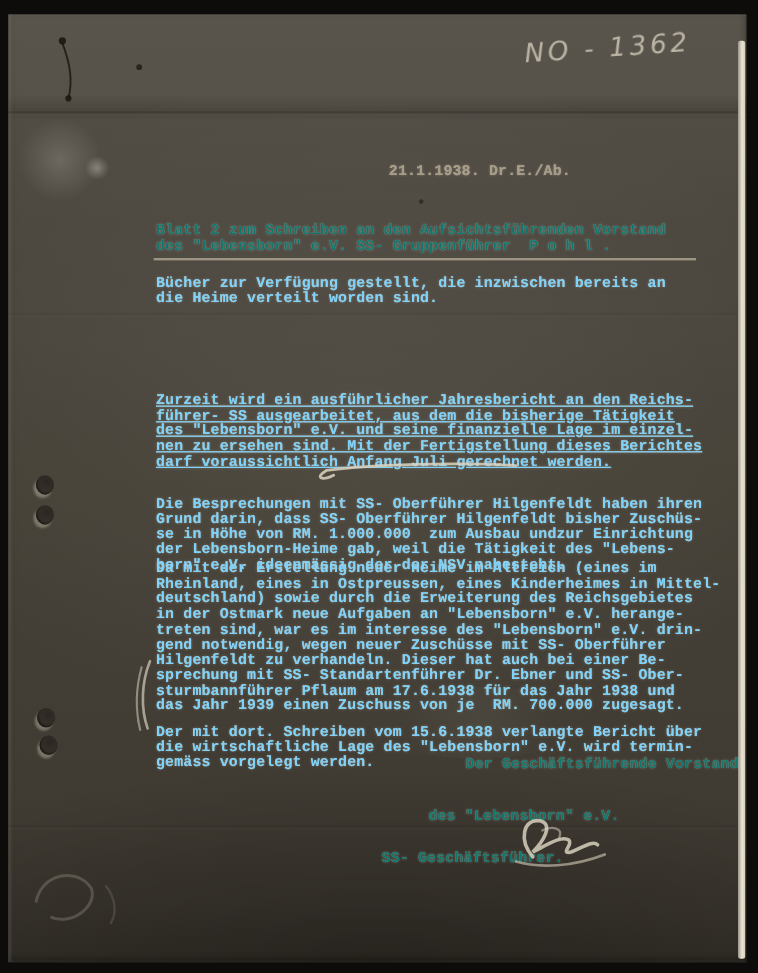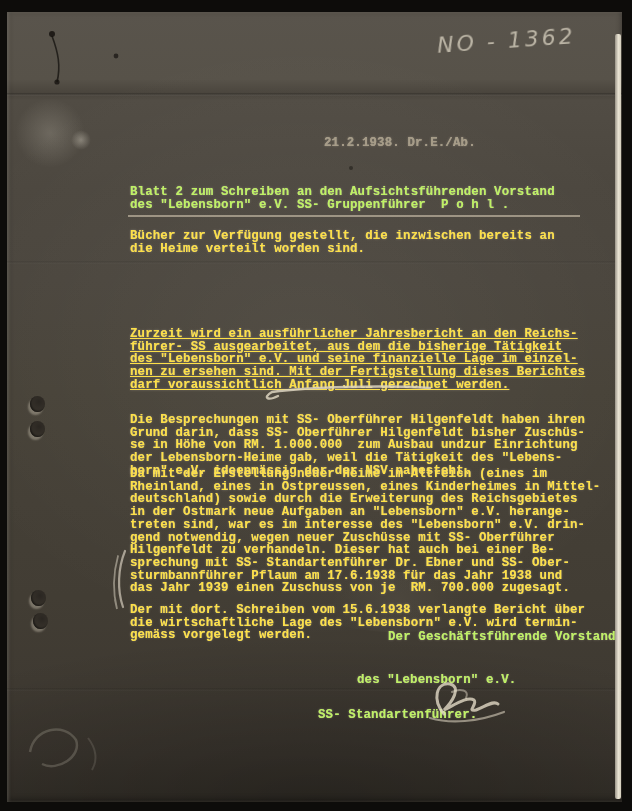--- a/index.html
+++ b/index.html
@@ -40,26 +40,26 @@
     background: radial-gradient(circle at 60% 35%, #2a2621, #38332c 75%);
     box-shadow: -2px 3px 2px rgba(210,202,186,0.40), inset 1px -1px 2px rgba(0,0,0,0.55);
   }
 
   
   .tw {
     position: absolute; white-space: pre;
     font-family: "Liberation Mono", "DejaVu Sans Mono", monospace;
     font-weight: bold; font-size: 12.4px; line-height: 12.7px;
     letter-spacing: 0.15px;
-    color: #fde047;
+    color: #7dd3fc;
     text-shadow: 0 0 2.5px rgba(198,188,168,0.45), 0 0 0.5px rgba(214,204,184,0.6);
     filter: blur(0.3px);
   }
   .dim   { color: #a69c88; }
-  .brite { color: #bef264; }
+  .brite { color: #0f766e; }
   .h2u {
     position: absolute; left: 128px; top: 215px; width: 452px; height: 2px;
     background: rgba(188,178,158,0.72); filter: blur(0.5px);
   }
 
   
   .stamp {
     position: absolute; left: 437px; top: 28px;
     font-family: "DejaVu Sans", sans-serif;
     font-style: italic; font-size: 22px; letter-spacing: 3px;
@@ -91,21 +91,21 @@
     <div class="paper-edge"></div>
 
     <div class="hole" style="left:23px; top:384px;"></div>
     <div class="hole" style="left:23px; top:409px;"></div>
     <div class="hole" style="left:24px; top:578px;"></div>
     <div class="hole" style="left:26px; top:601px;"></div>
   </div>
 
   <div class="stamp">NO - 1362</div>
 
-  <div class="tw dim" style="left:324px; top:137px;">21.2.1938. Dr.E./Ab.</div>
+  <div class="tw dim" style="left:324px; top:137px;">21.1.1938. Dr.E./Ab.</div>
 
   <div class="tw brite" style="left:130px; top:186px;">Blatt 2 zum Schreiben an den Aufsichtsführenden Vorstand</div>
   <div class="tw brite" style="left:130px; top:199px;">des "Lebensborn" e.V. SS- Gruppenführer  P o h l .</div>
   <div class="h2u"></div>
 
   <div class="tw" style="left:130px; top:230px;">Bücher zur Verfügung gestellt, die inzwischen bereits an
 die Heime verteilt worden sind.</div>
   <div class="tw" style="left:130px; top:328px;text-decoration:underline;">Zurzeit wird ein ausführlicher Jahresbericht an den Reichs-
 führer- SS ausgearbeitet, aus dem die bisherige Tätigkeit
 des "Lebensborn" e.V. und seine finanzielle Lage im einzel-
@@ -125,21 +125,21 @@
 Hilgenfeldt zu verhandeln. Dieser hat auch bei einer Be-
 sprechung mit SS- Standartenführer Dr. Ebner und SS- Ober-
 sturmbannführer Pflaum am 17.6.1938 für das Jahr 1938 und
 das Jahr 1939 einen Zuschuss von je  RM. 700.000 zugesagt.</div>
   <div class="tw" style="left:130px; top:604px;">Der mit dort. Schreiben vom 15.6.1938 verlangte Bericht über
 die wirtschaftliche Lage des "Lebensborn" e.V. wird termin-
 gemäss vorgelegt werden.</div>
 
   <div class="tw brite" style="left:343px; top:631px;margin-left:45px;">Der Geschäftsführende Vorstand</div>
   <div class="tw brite" style="left:357px; top:674px;">des "Lebensborn" e.V.</div>
-  <div class="tw brite" style="left:318px; top:709px;">SS- Standartenführer.</div>
+  <div class="tw brite" style="left:318px; top:709px;">SS- Geschäftsführer.</div>
 
   <svg class="ink-overlay" width="632" height="811" viewBox="0 0 632 811">
 
     <path d="M278,396 C268,401 262,398 272,392 C310,387 380,385 430,388" fill="none" stroke="rgba(220,211,192,0.85)" stroke-width="2.4" stroke-linecap="round"></path>
 
     <path d="M125,551 C118,568 117,590 123,607" fill="none" stroke="rgba(212,204,188,0.7)" stroke-width="2.2" stroke-linecap="round"></path>
     <path d="M118,556 C113,574 113,593 117,609 L115,600" fill="none" stroke="rgba(212,204,188,0.55)" stroke-width="1.8" stroke-linecap="round"></path>
 
     <g stroke="rgba(226,217,198,0.8)" fill="none" stroke-linecap="round">
       <path d="M444,714 C432,700 436,682 450,684 C462,687 452,702 444,710 C456,704 468,696 474,700 C478,704 466,712 476,710 C486,706 494,700 498,704" stroke-width="3"></path>

